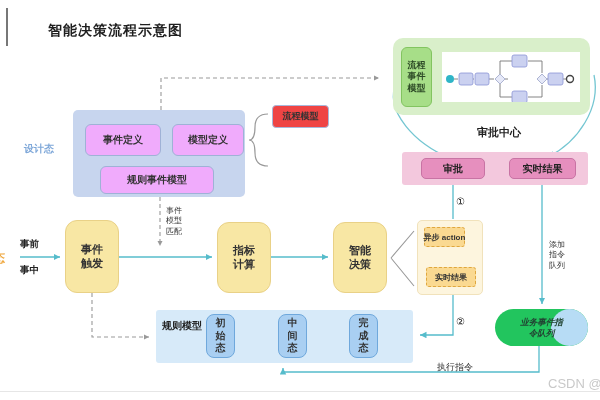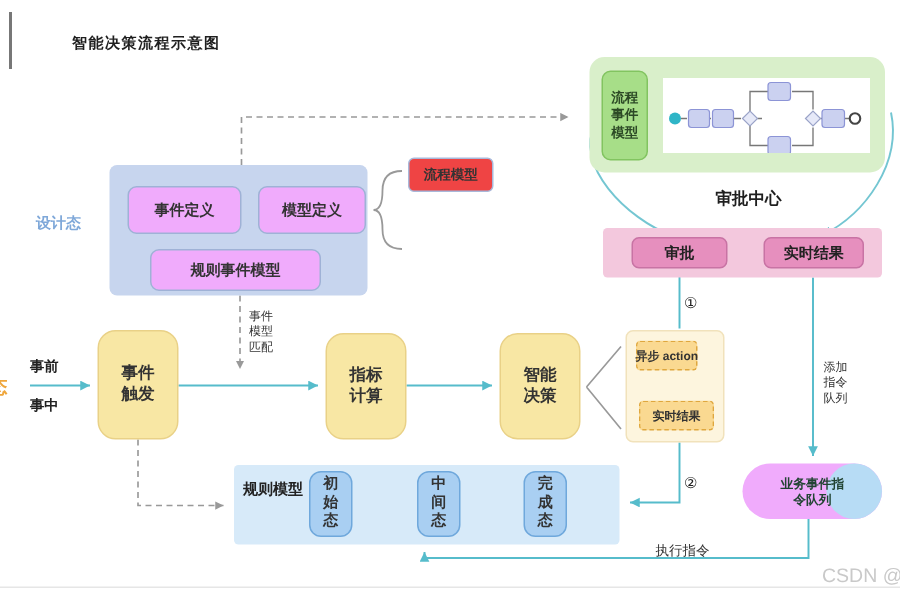--- a/index.html
+++ b/index.html
@@ -3,39 +3,39 @@
 <meta charset="utf-8">
 <style>
   * { margin:0; padding:0; box-sizing:border-box; }
   html,body { background:#fff; }
   body { font-family:"Liberation Sans", sans-serif; }
   .canvas { position:relative; width:600px; height:400px; background:#fff; overflow:hidden; }
   svg.layer { position:absolute; left:0; top:0; pointer-events:none; }
   .box { position:absolute; display:flex; align-items:center; justify-content:center;
          text-align:center; color:#333; }
   .wrap { word-break:break-all; line-height:1.25; }
-  .title { position:absolute; left:48px; top:22px; font-size:10px; font-weight:bold; color:#1f1f1f; letter-spacing:1px; }
+  .title { position:absolute; left:48px; top:22px; font-size:14px; font-weight:bold; color:#1f1f1f; letter-spacing:1px; }
   .stage-design { position:absolute; left:24px; top:142px; font-size:10px; font-weight:bold; color:#7FA8D9; }
   .stage-runtime { position:absolute; left:-7px; top:250px; font-size:12px; font-weight:bold; color:#EFA63C; }
   .design-container { left:73px; top:110px; width:172px; height:87px; background:#C7D5EE; border-radius:5px; }
   .design-item { background:#f0abfc; border:1px solid #9FB2D6; border-radius:6px; font-size:10px; font-weight:bold; white-space:nowrap; }
   .model-item { background:#ef4444; border:1px solid #A8B8DA; border-radius:4px; font-size:9px; font-weight:bold; white-space:nowrap; }
   .green-outer { left:393px; top:38px; width:197px; height:77px; background:#D9EFCA; border-radius:10px; }
   .pem { left:401px; top:47px; width:31px; height:60px; background:#A7DE88; border:1px solid #82C460; border-radius:6px; font-size:9px; font-weight:bold; color:#2d4a26; }
   .bpmn-area { left:442px; top:52px; width:138px; height:50px; background:#ffffff; }
   .center-label { left:459px; top:125px; width:80px; font-size:11px; font-weight:bold; color:#1f1f1f; }
   .pink-band { left:402px; top:152px; width:186px; height:33px; background:#F3C8DD; border-radius:3px; }
   .pink-item { background:#E68FBE; border:1px solid #C873A4; border-radius:5px; font-size:10px; font-weight:bold; white-space:nowrap; color:#222; }
   .yellow { background:#F8E7A4; border:1px solid #E9D187; border-radius:12px; font-size:11px; font-weight:bold; color:#333; }
   .cream { left:417px; top:220px; width:66px; height:75px; background:#FDF5DE; border:1px solid #F1E2BB; border-radius:5px; }
   .dashed-item { background:#FAD991; border:1px dashed #DFA73E; border-radius:3px; font-size:8px; font-weight:bold; white-space:nowrap; color:#333; }
   .blue-container { left:156px; top:310px; width:257px; height:53px; background:#D7EAF9; border-radius:3px; }
   .biz-label { left:162px; top:319px; font-size:10px; font-weight:bold; color:#222; position:absolute; }
   .state-box { background:#A9CFF2; border:1px solid #6FA8DC; border-radius:8px; font-size:10px; font-weight:bold; top:314px; width:29px; height:44px; }
-  .cyl { left:495px; top:309px; width:93px; height:37px; background:#f0abfc; border-radius:18.5px; }
+  .cyl { left:495px; top:309px; width:93px; height:37px; background:#22c55e; border-radius:18.5px;font-style:italic; }
   .cyl-cap { position:absolute; right:0; top:0; width:37px; height:37px; border-radius:50%; background:#B7DCF5; }
   .cyl-text { position:absolute; left:0; top:0; width:100%; height:100%; display:flex; align-items:center; justify-content:center; font-size:8.5px; font-weight:bold; color:#243; }
   .small-note { position:absolute; font-size:8px; color:#333; line-height:1.3; }
   .step-num { position:absolute; font-size:10px; color:#222; }
   .side-label { position:absolute; font-size:9.5px; font-weight:bold; color:#222; }
   .exec-label { position:absolute; left:437px; top:361px; font-size:9px; color:#333; }
   .watermark { position:absolute; left:548px; top:376px; font-size:13px; color:#C9C9C9; white-space:nowrap; }
   .bottom-rule { position:absolute; left:0; top:391px; width:600px; height:1px; background:#E6E6E6; }
   .topleft-line { position:absolute; left:6px; top:8px; width:1.5px; height:38px; background:#777; }
 </style>

